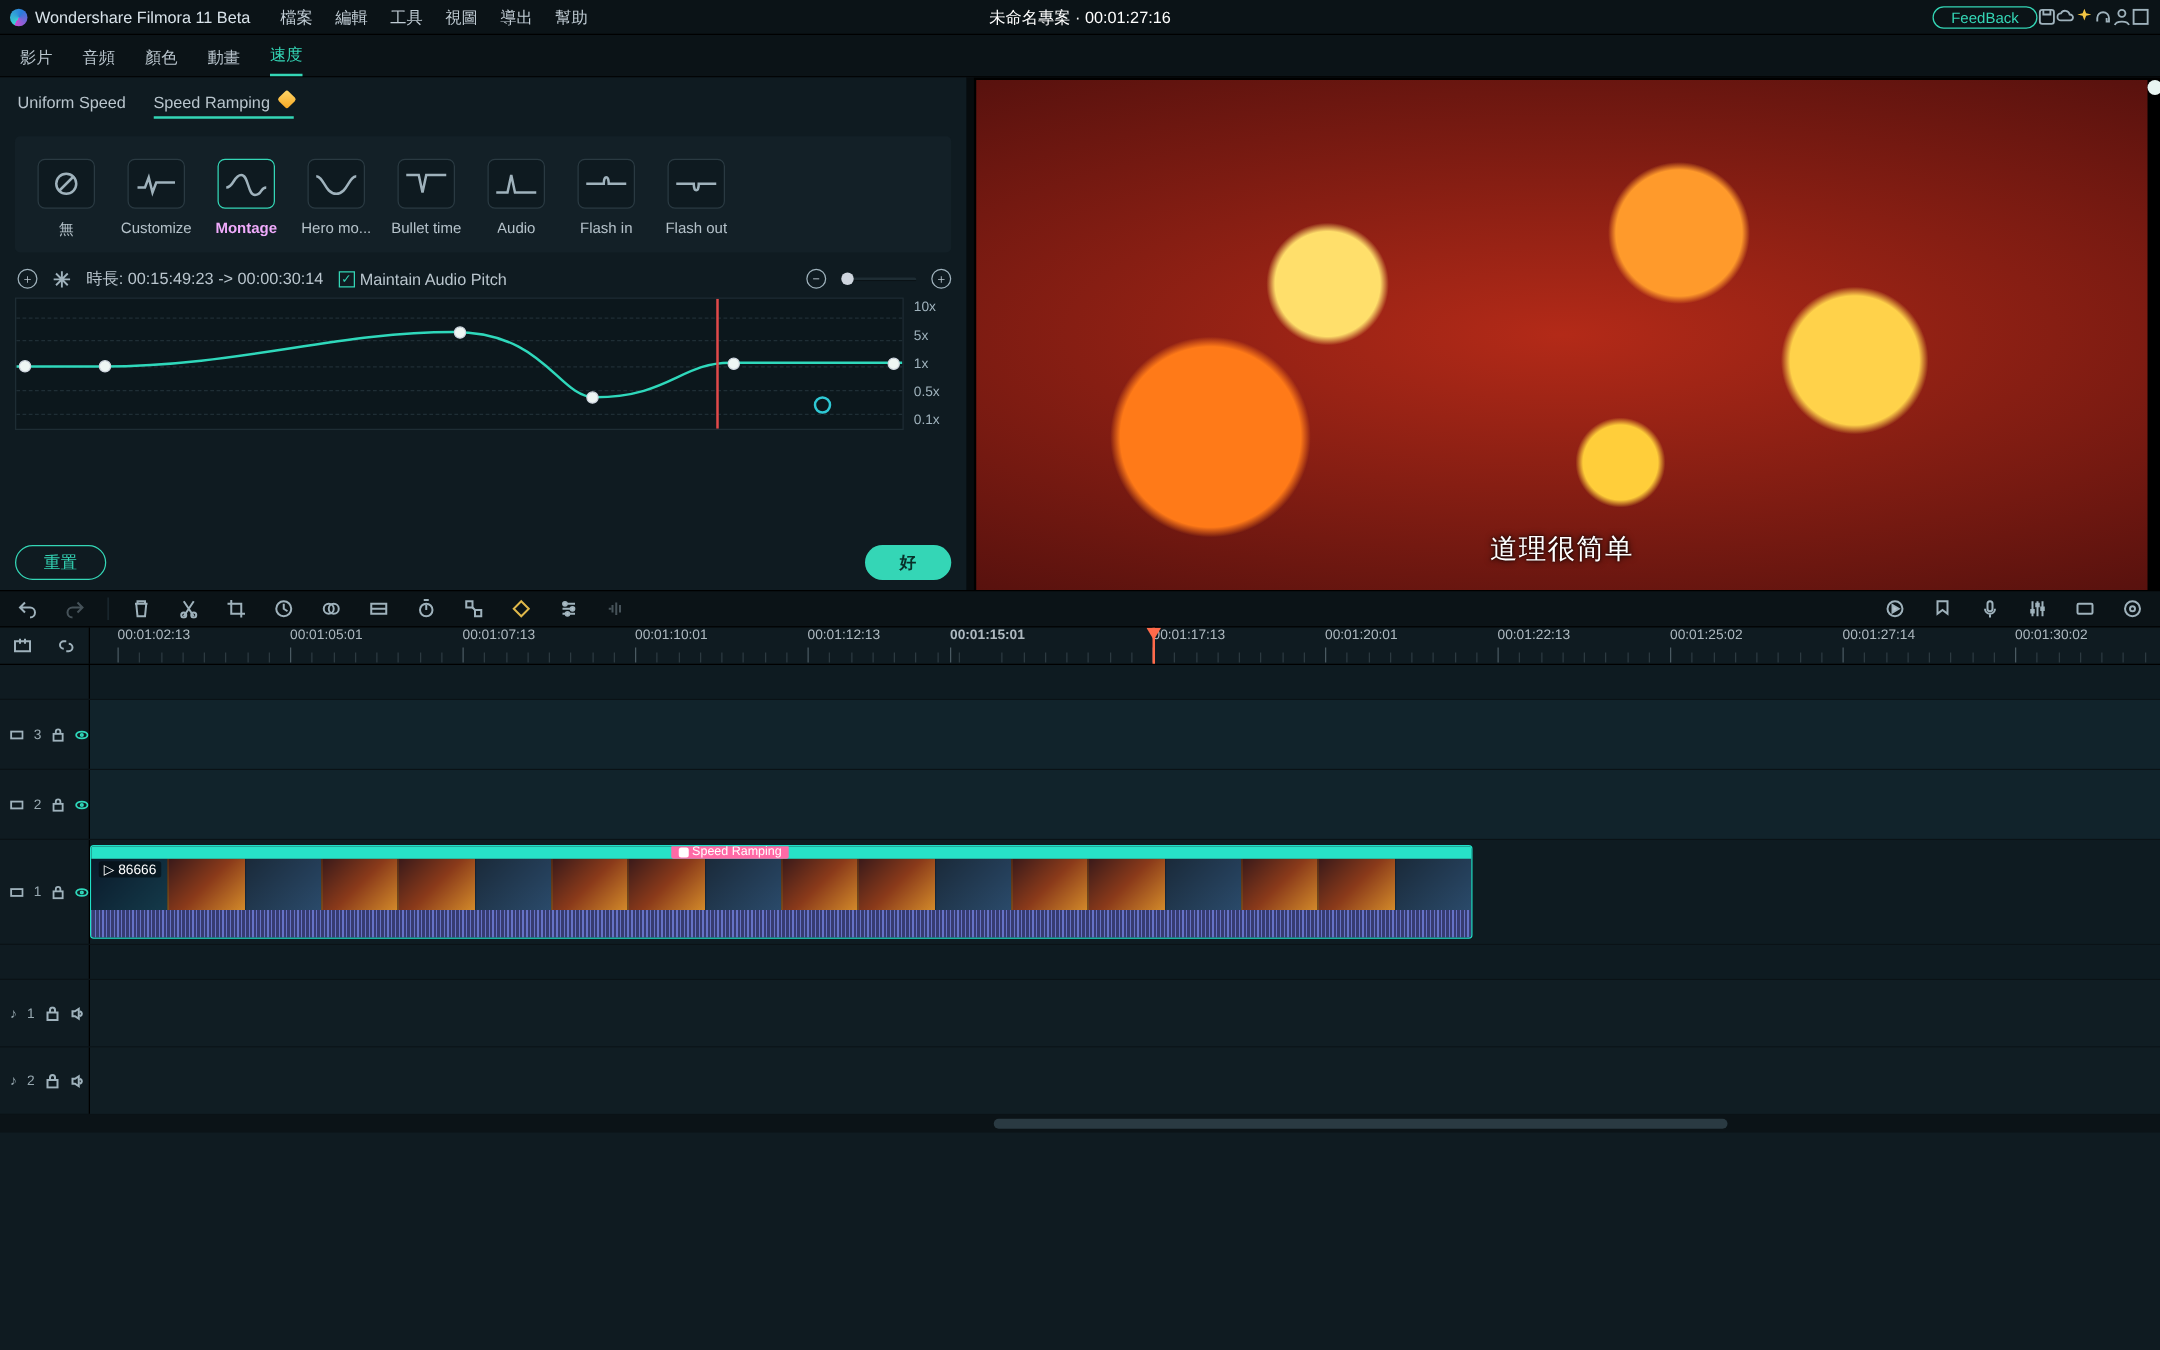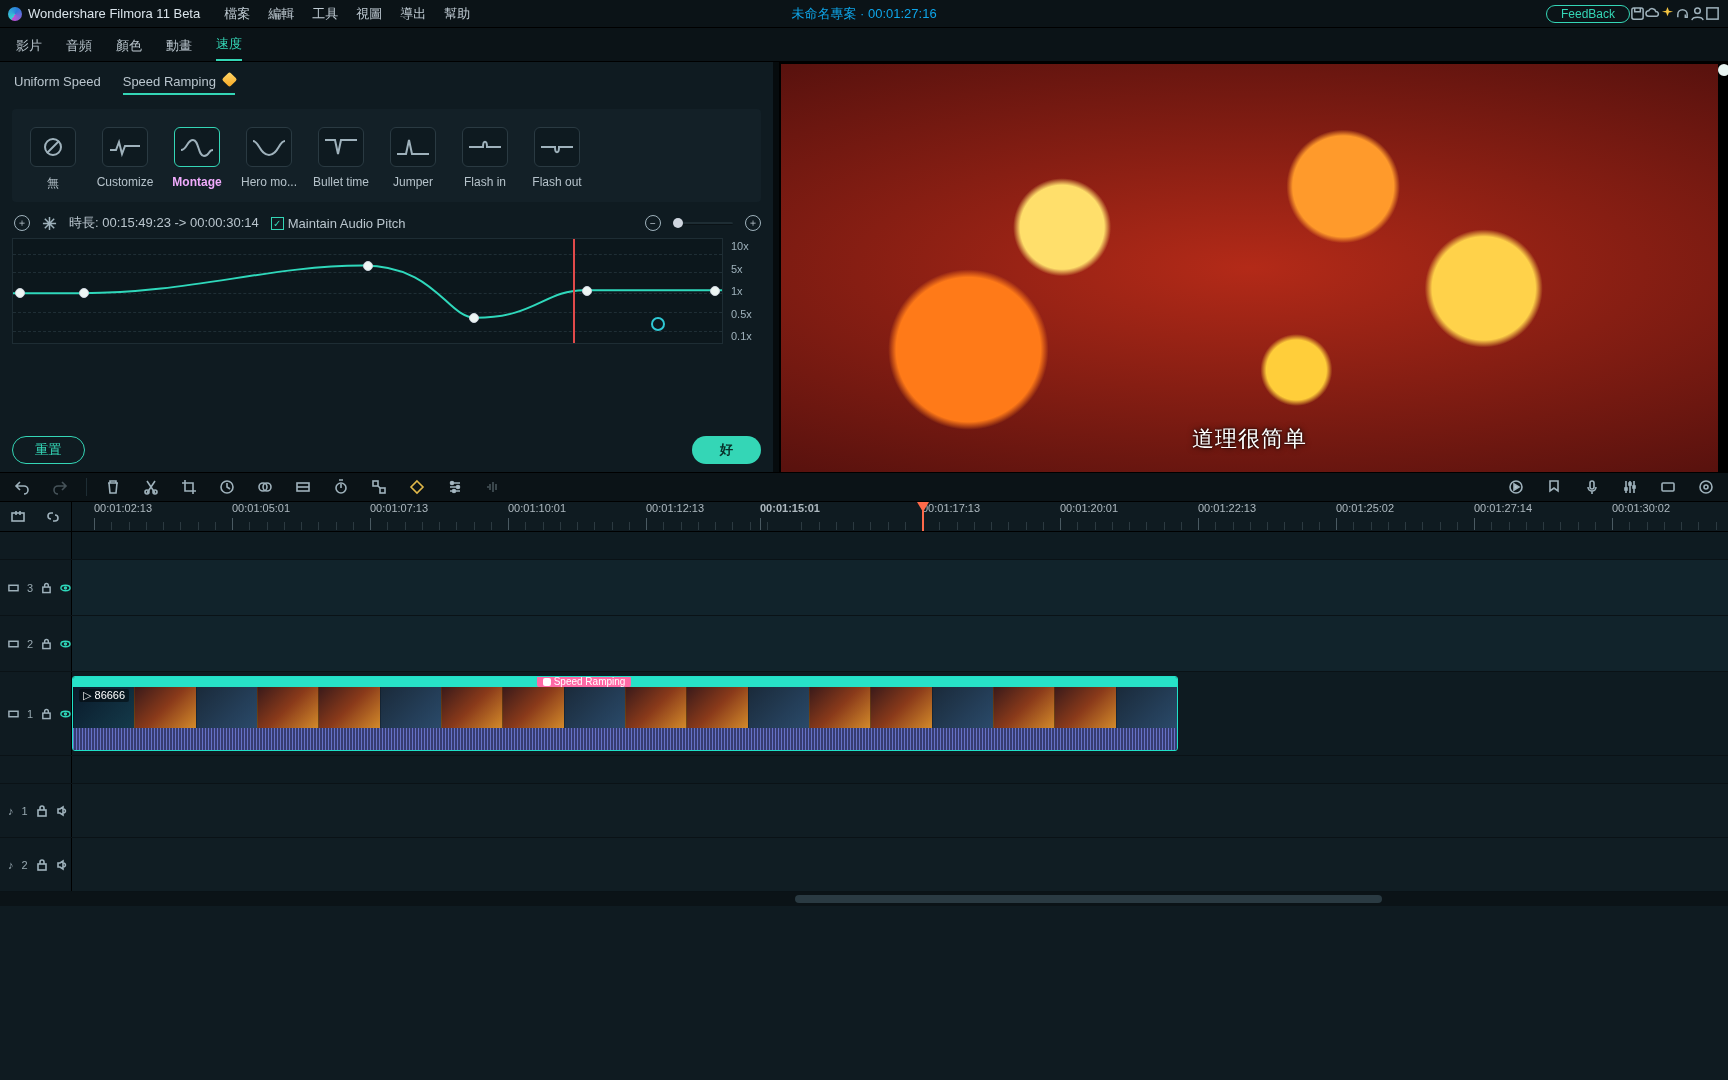--- a/index.html
+++ b/index.html
@@ -15,21 +15,21 @@
   --accent-dark:#20a18a;
   --text-dim:#8aa0ab;
 }
 
 
 .titlebar{height:28px;background:#0b1317;display:flex;align-items:center;padding:0 8px;border-bottom:1px solid #000}
 .titlebar .logo{width:14px;height:14px;border-radius:50%;background:conic-gradient(from 210deg,#3bd1d1,#2a7bdc,#c84fd3);margin-right:6px}
 .titlebar .app-name{color:#d9e3ea}
 .titlebar .menus{display:flex;gap:18px;margin-left:24px;color:#c0ccd4}
 .titlebar .menus span{cursor:default}
-.titlebar .center{position:absolute;left:50%;transform:translateX(-50%);color:#0ea5e9}
+.titlebar .center{position:absolute;left:50%;transform:translateX(-50%);color:#ffffff}
 .titlebar .right{margin-left:auto;display:flex;align-items:center;}
 .feedback{border:1px solid var(--accent);color:var(--accent);border-radius:12px;padding:1px 14px;font-size:12px}
 .tb-icon{width:15px;height:15px;display:inline-block}
 
 
 .prop-tabs{height:34px;background:var(--bg0);display:flex;align-items:flex-end;gap:24px;padding:0 16px;border-bottom:1px solid #000}
 .prop-tabs span{padding-bottom:6px;color:#b9c5cd;cursor:default}
 .prop-tabs .active{color:var(--accent);border-bottom:2px solid var(--accent)}
 
 
@@ -252,21 +252,21 @@
             </svg>
           </span>
         <span class="lbl">Bullet time</span>
       </div>
       <div class="preset">
         <span class="box">
             <svg viewBox="0 0 34 22">
               <path d="M1 18h9l3-14 3 14h17"></path>
             </svg>
           </span>
-        <span class="lbl">Jumper</span>
+        <span class="lbl">Audio</span>
       </div>
       <div class="preset">
         <span class="box">
             <svg viewBox="0 0 34 22">
               <path d="M1 11h14c0-7 4-7 4 0h14"></path>
             </svg>
           </span>
         <span class="lbl">Flash in</span>
       </div>
       <div class="preset">

